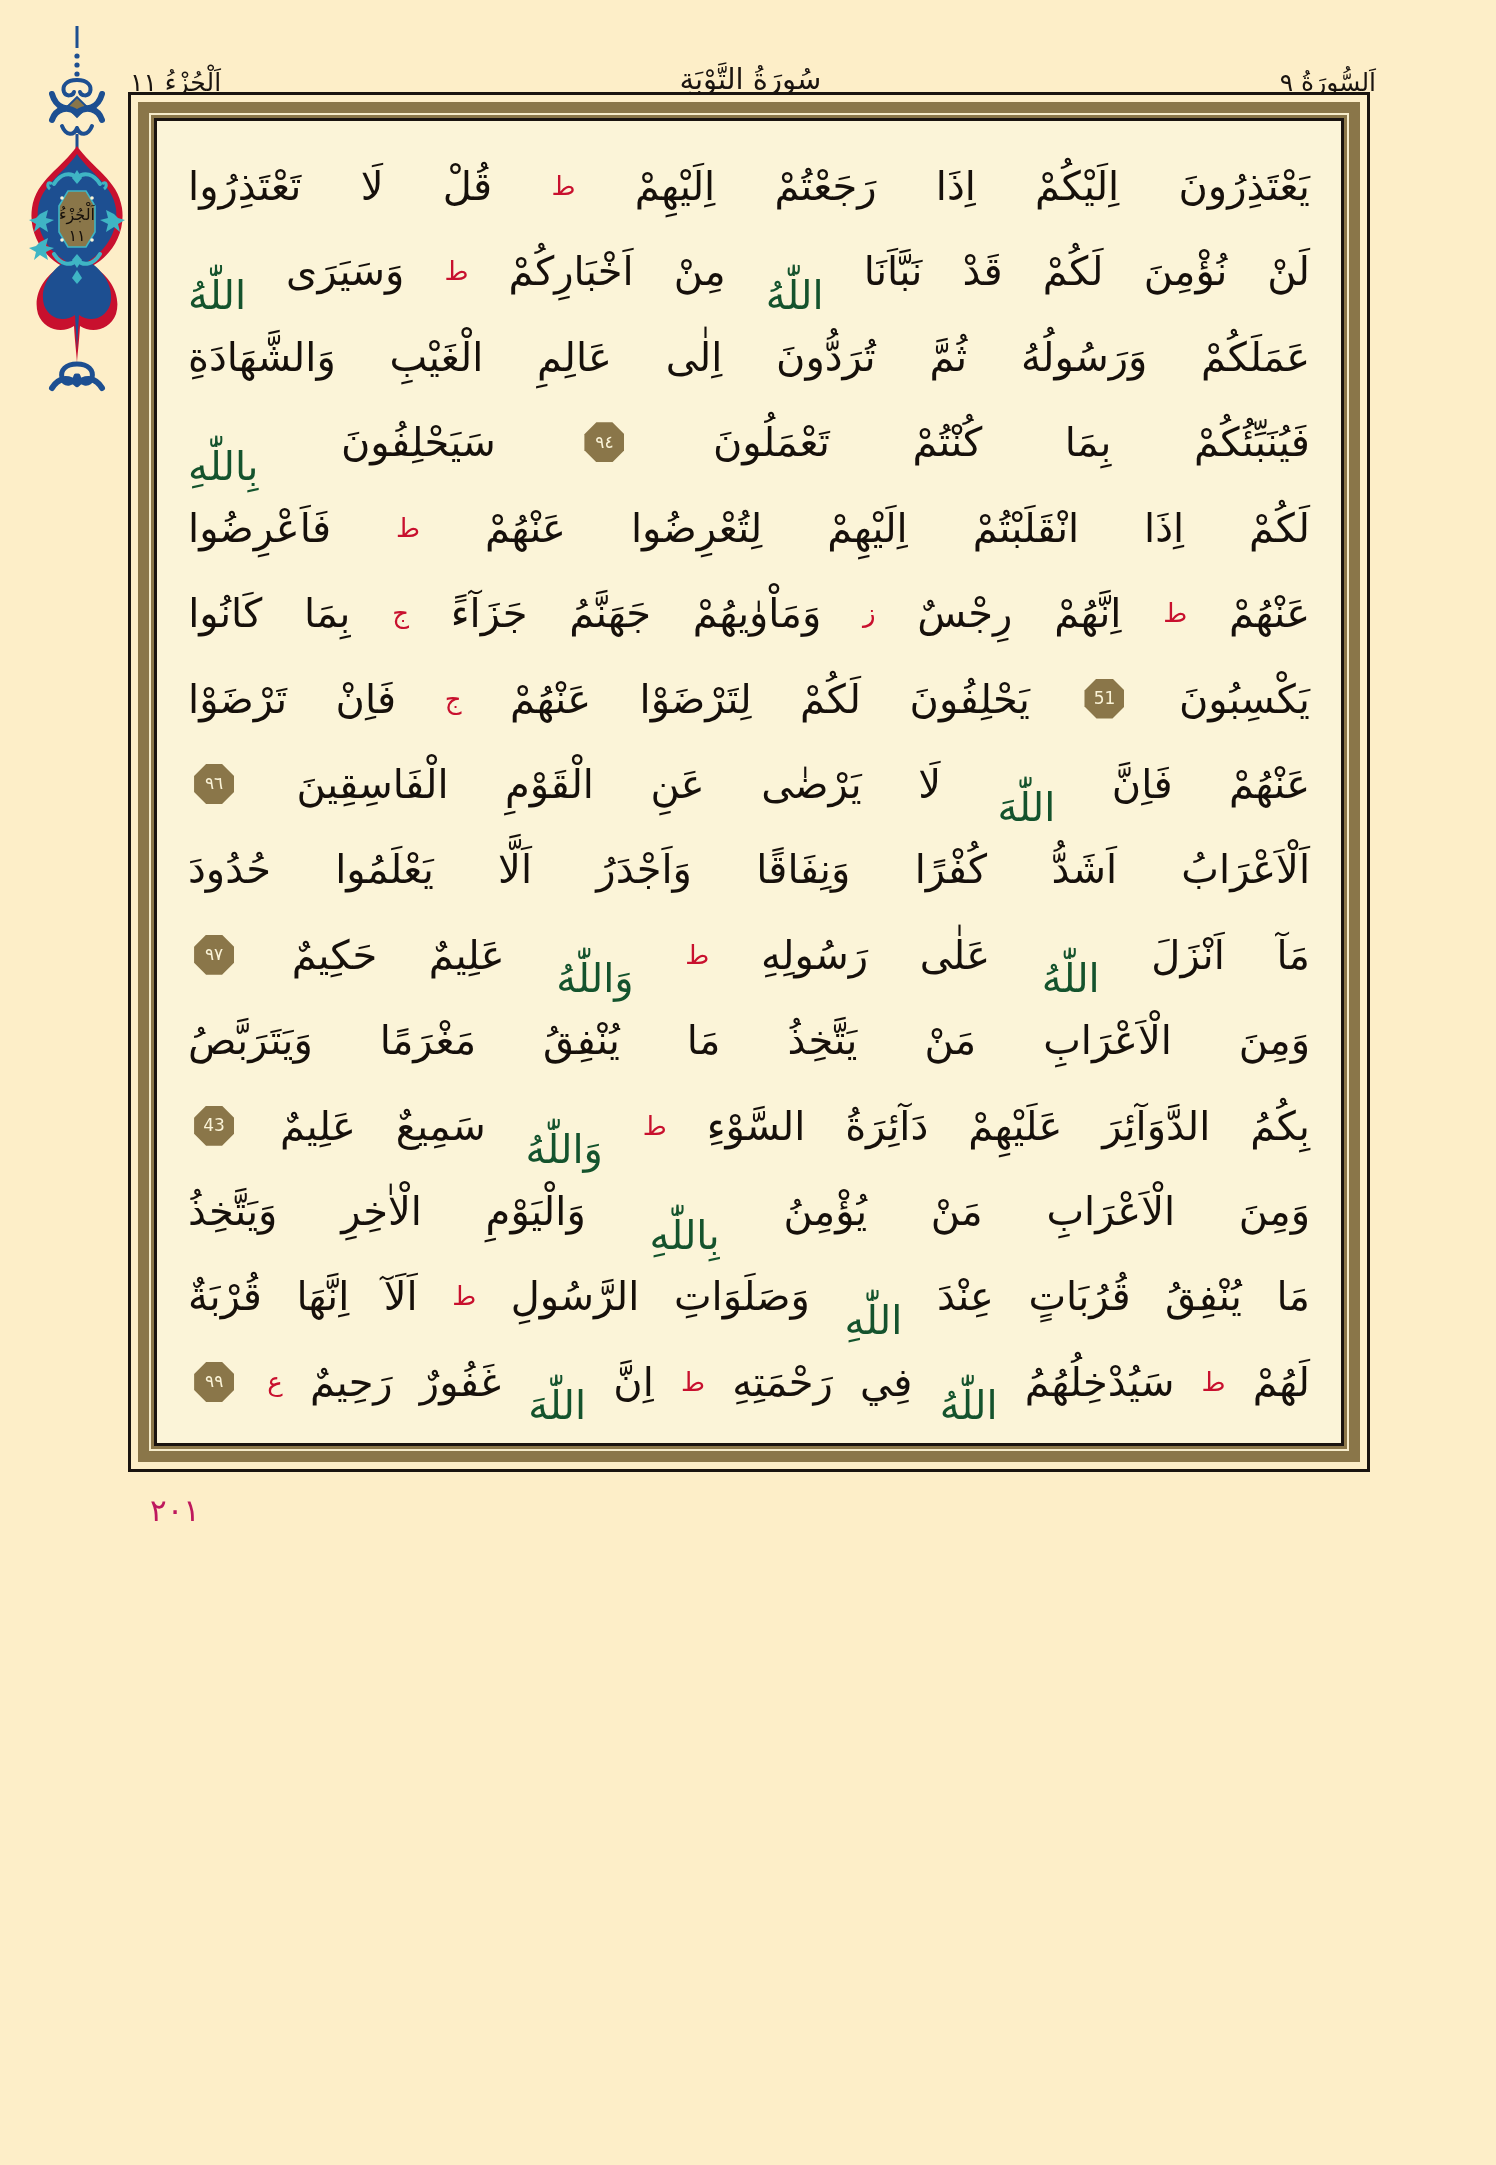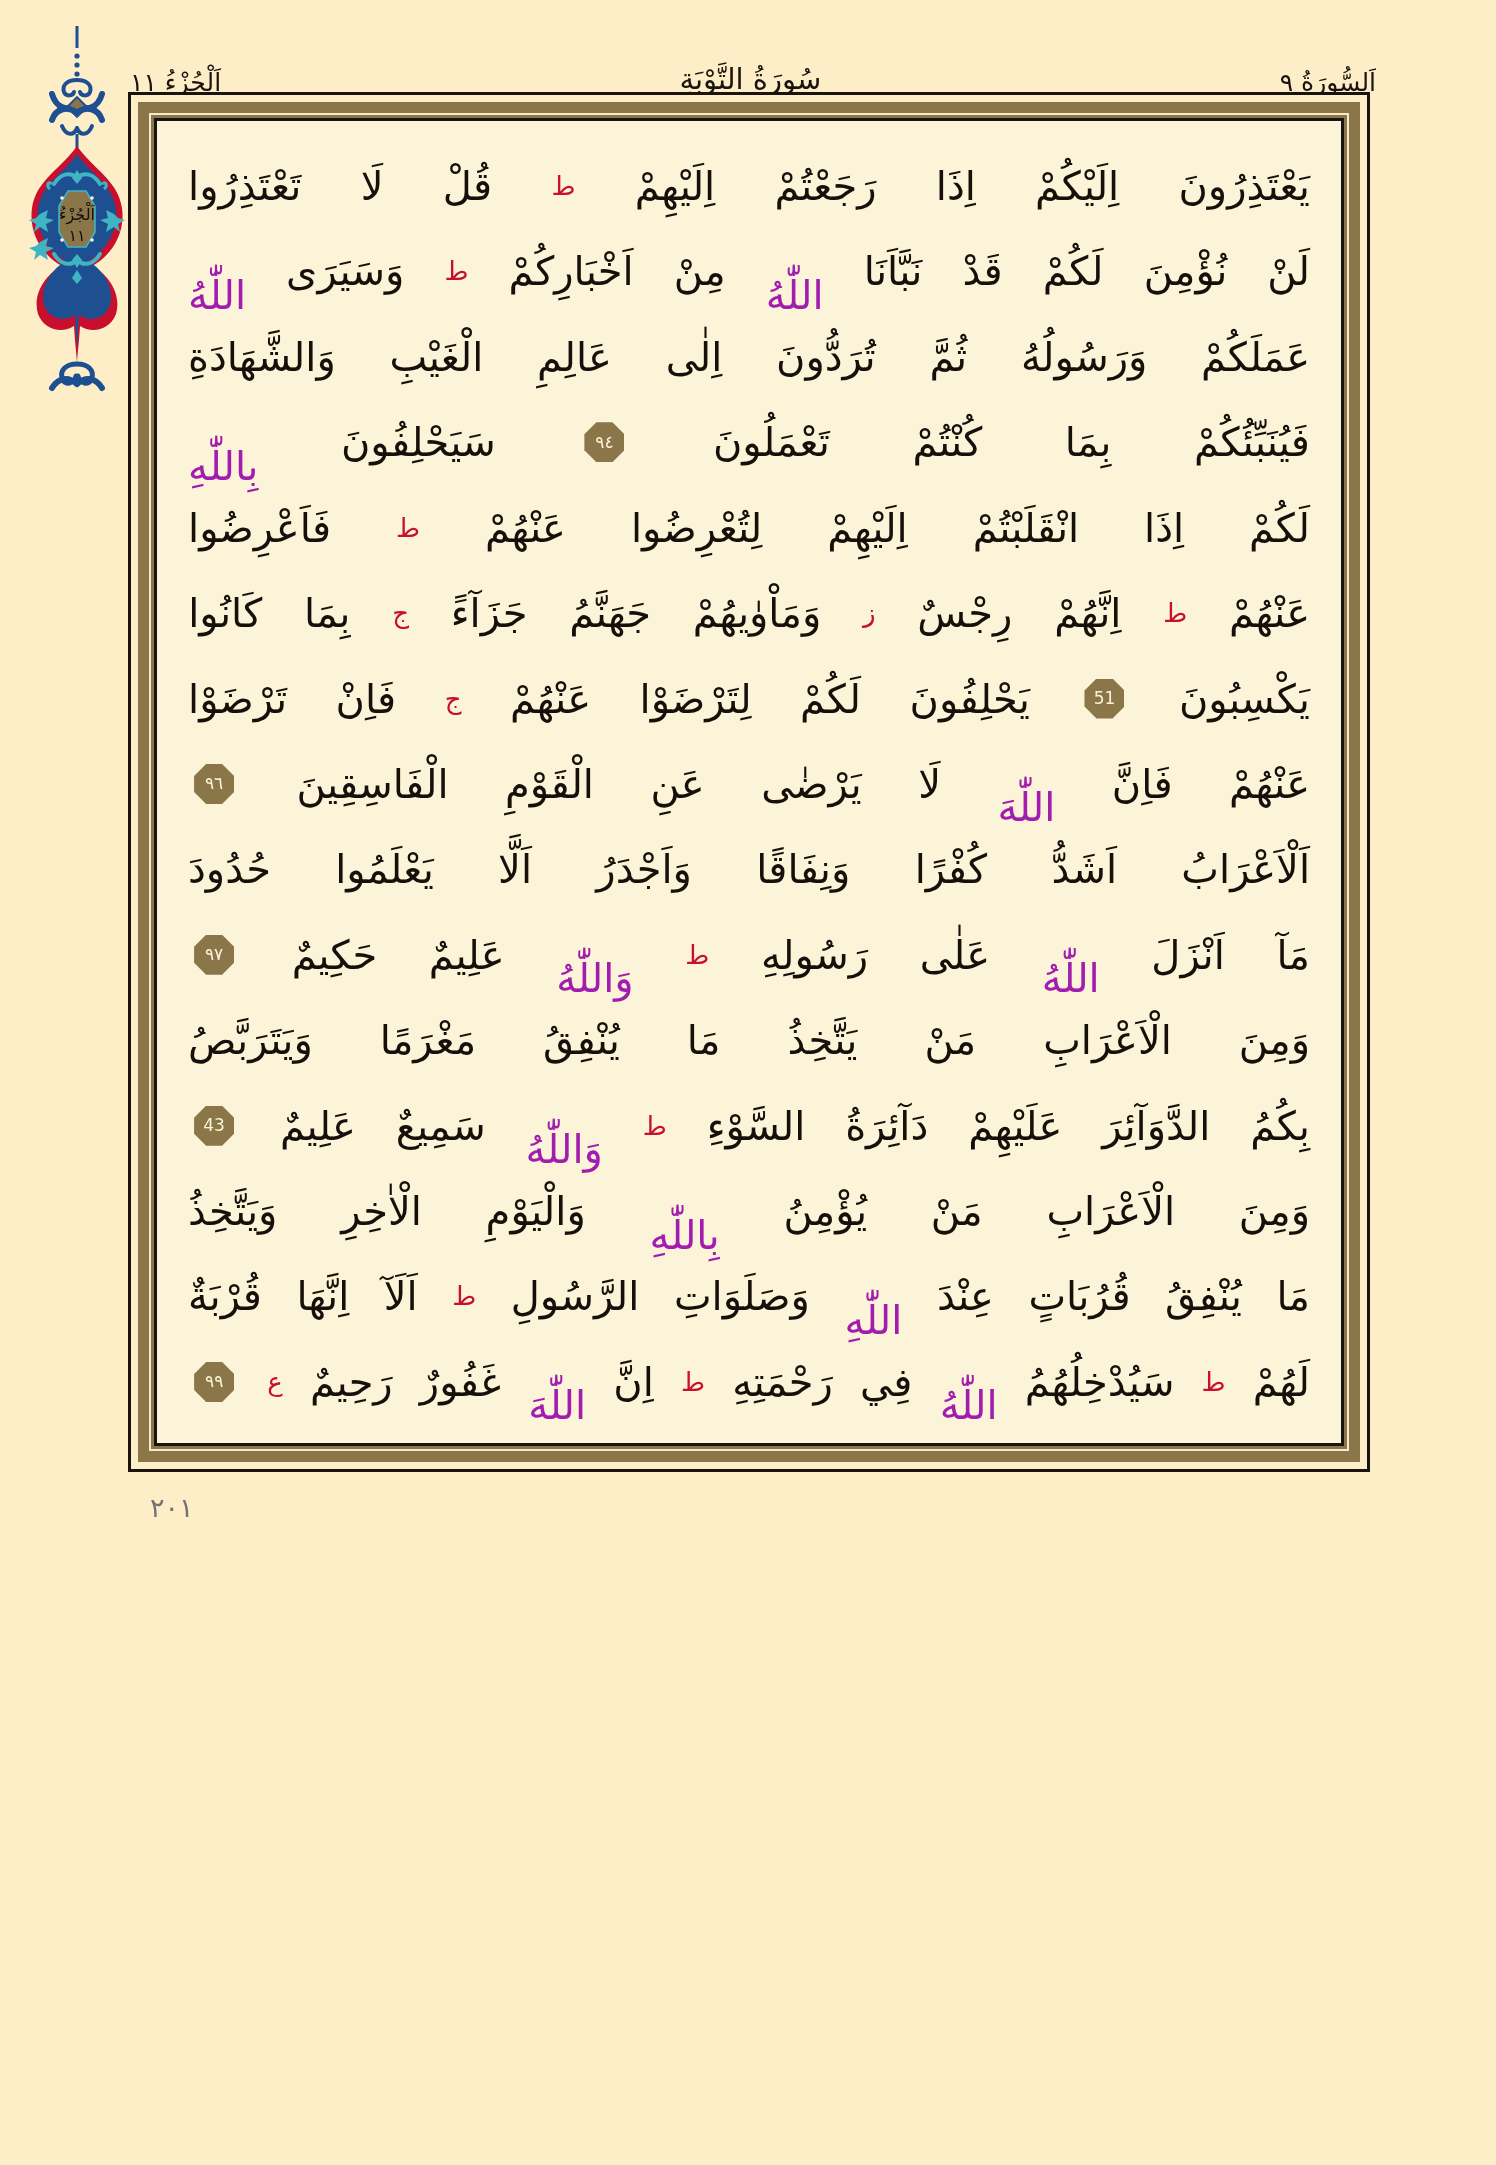--- a/index.html
+++ b/index.html
@@ -119,21 +119,21 @@
     height: 84px;
     overflow: visible;
   }
   .ayah-line.justify {
     justify-content: space-between;
   }
   .w {
     display: inline-block;
   }
   .w.lafz {
-    color: #a21caf;
+    color: #14532d;
     margin-top: 47px;
   }
   .w.waqf {
     color: #c8102e;
     font-size: 26px;
     vertical-align: super;
   }
 
   
   .ayah-num {
@@ -151,22 +151,22 @@
     vertical-align: middle;
     margin: 0 6px;
     line-height: 1;
   }
 
   
   .footer {
     position: absolute;
     left: 150px;
     top: 1492px;
-    font-size: 27px;
-    color: #737373;
+    font-size: 31px;
+    color: #be185d;
     font-family: "DejaVu Sans", "Liberation Sans", sans-serif;
     direction: rtl;
   }
 </style>
 </head>
 <body>
 
 <div class="page">
 
   <div class="header">

